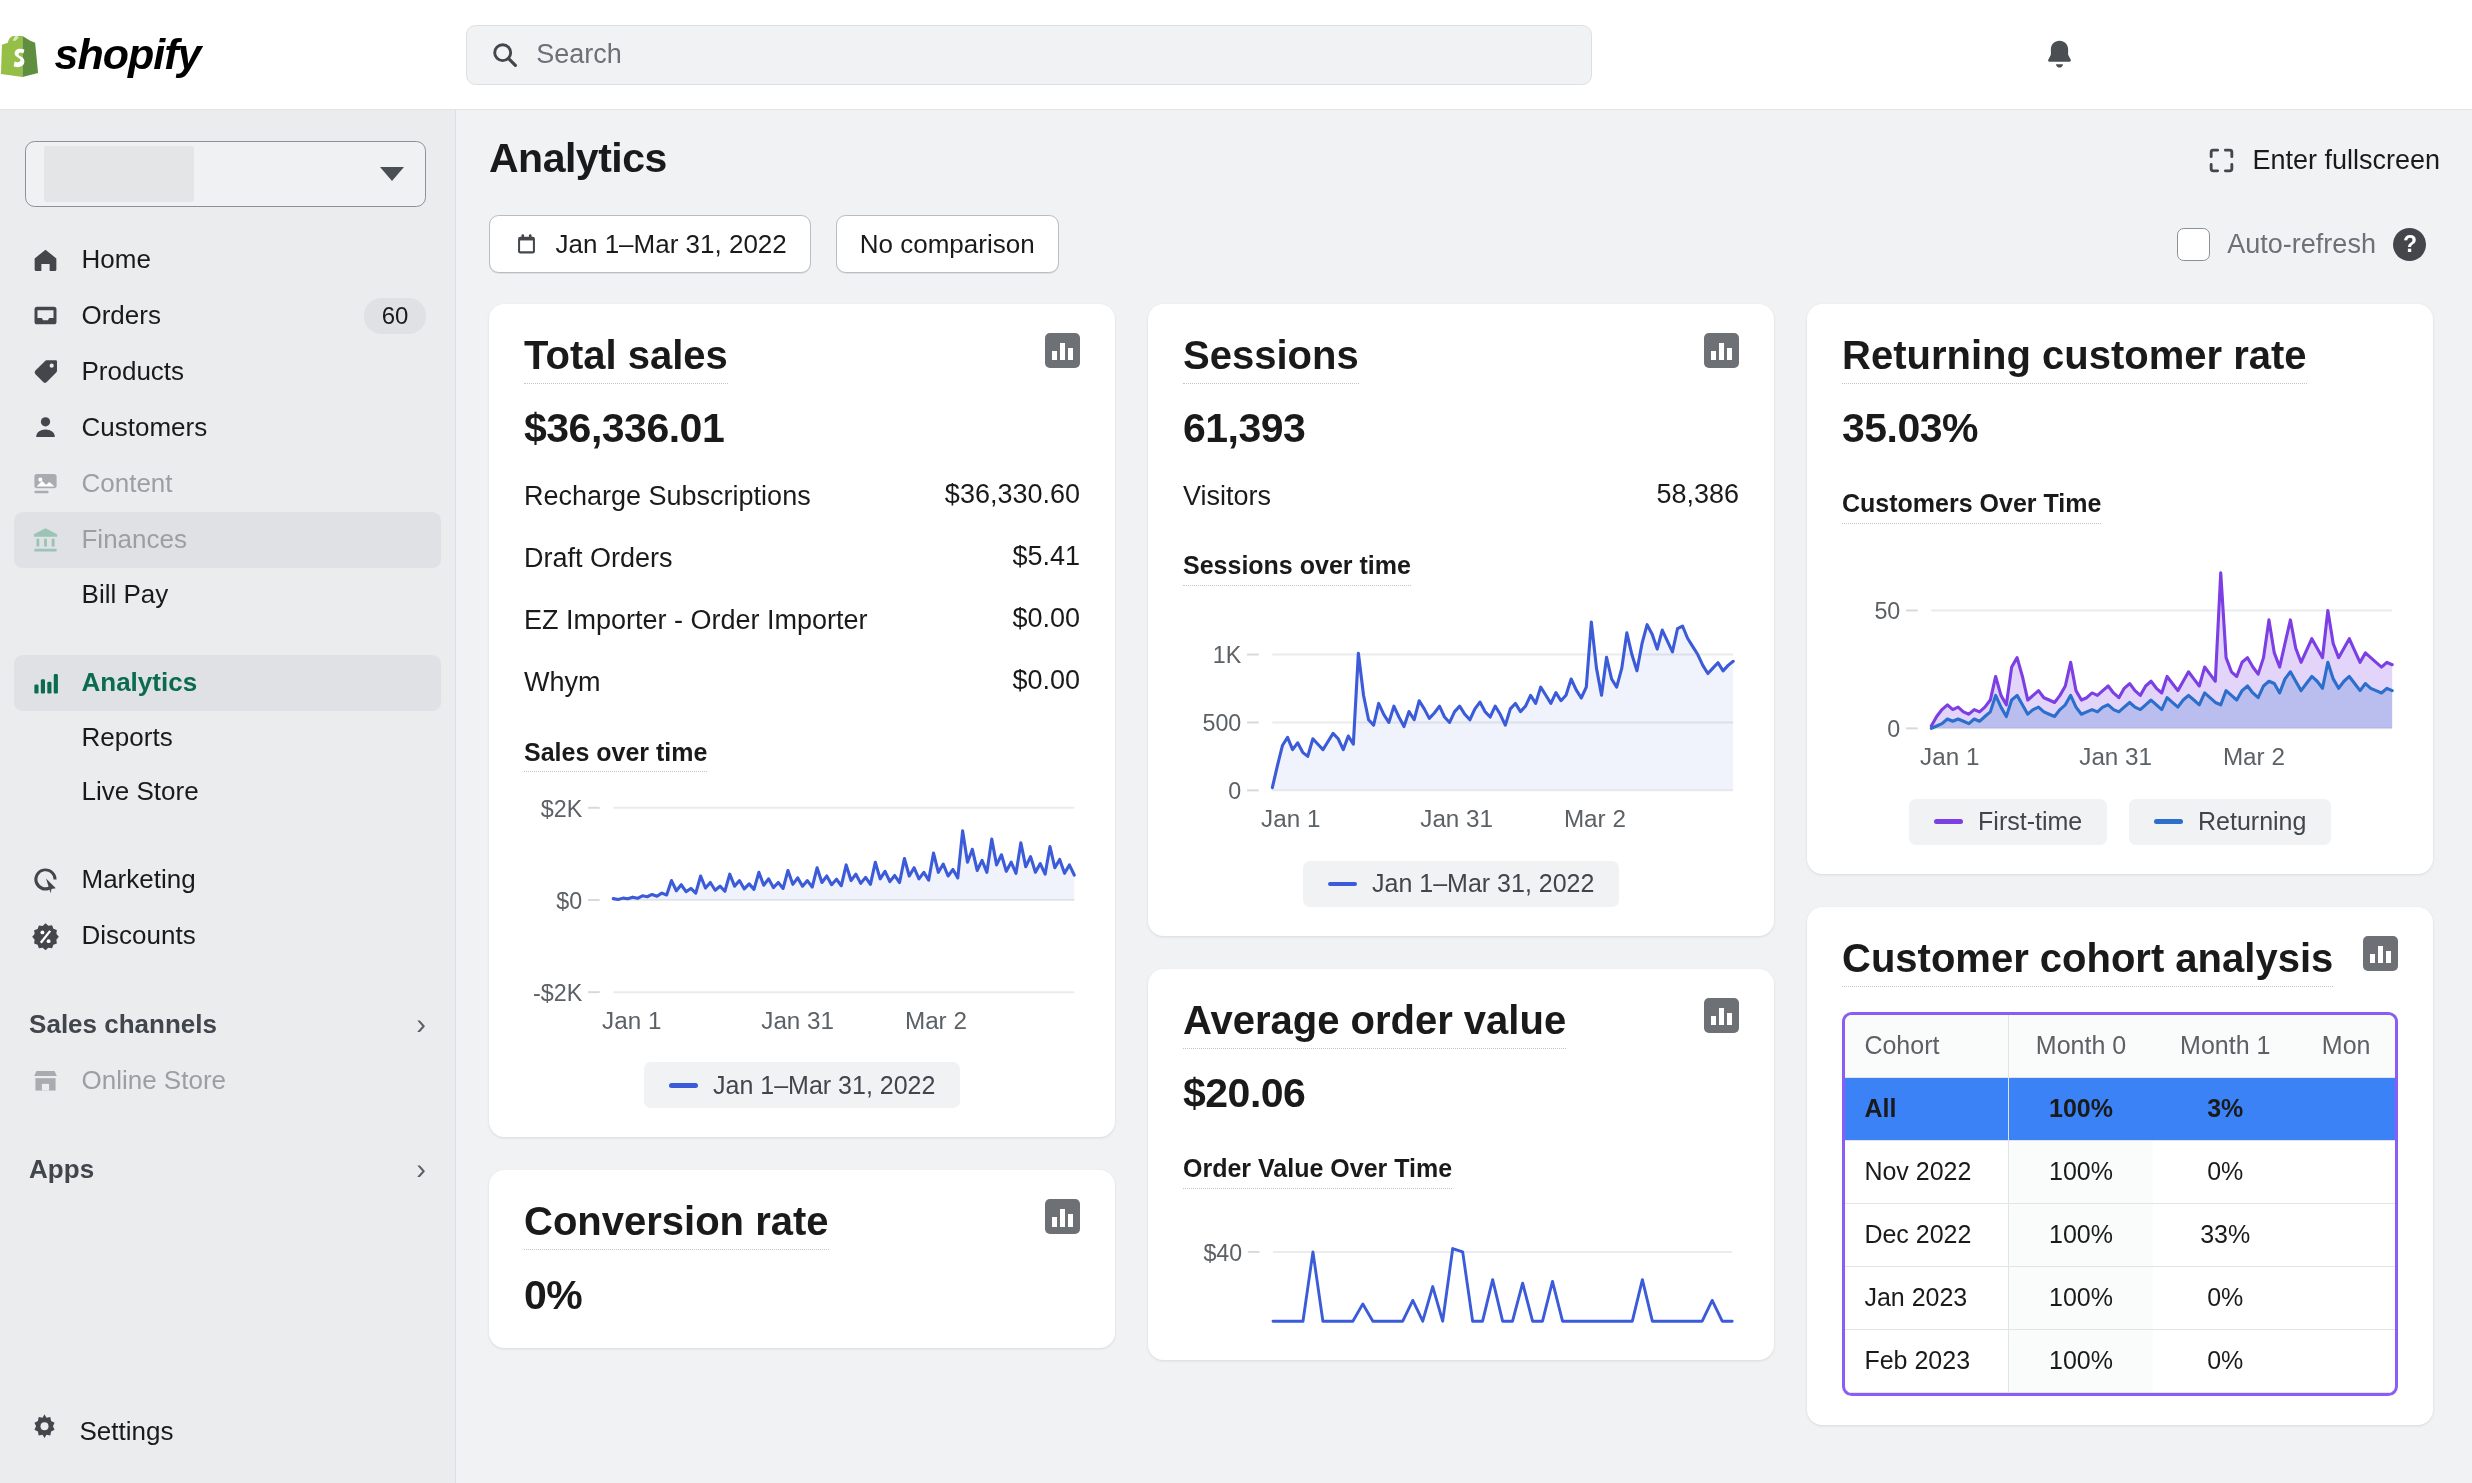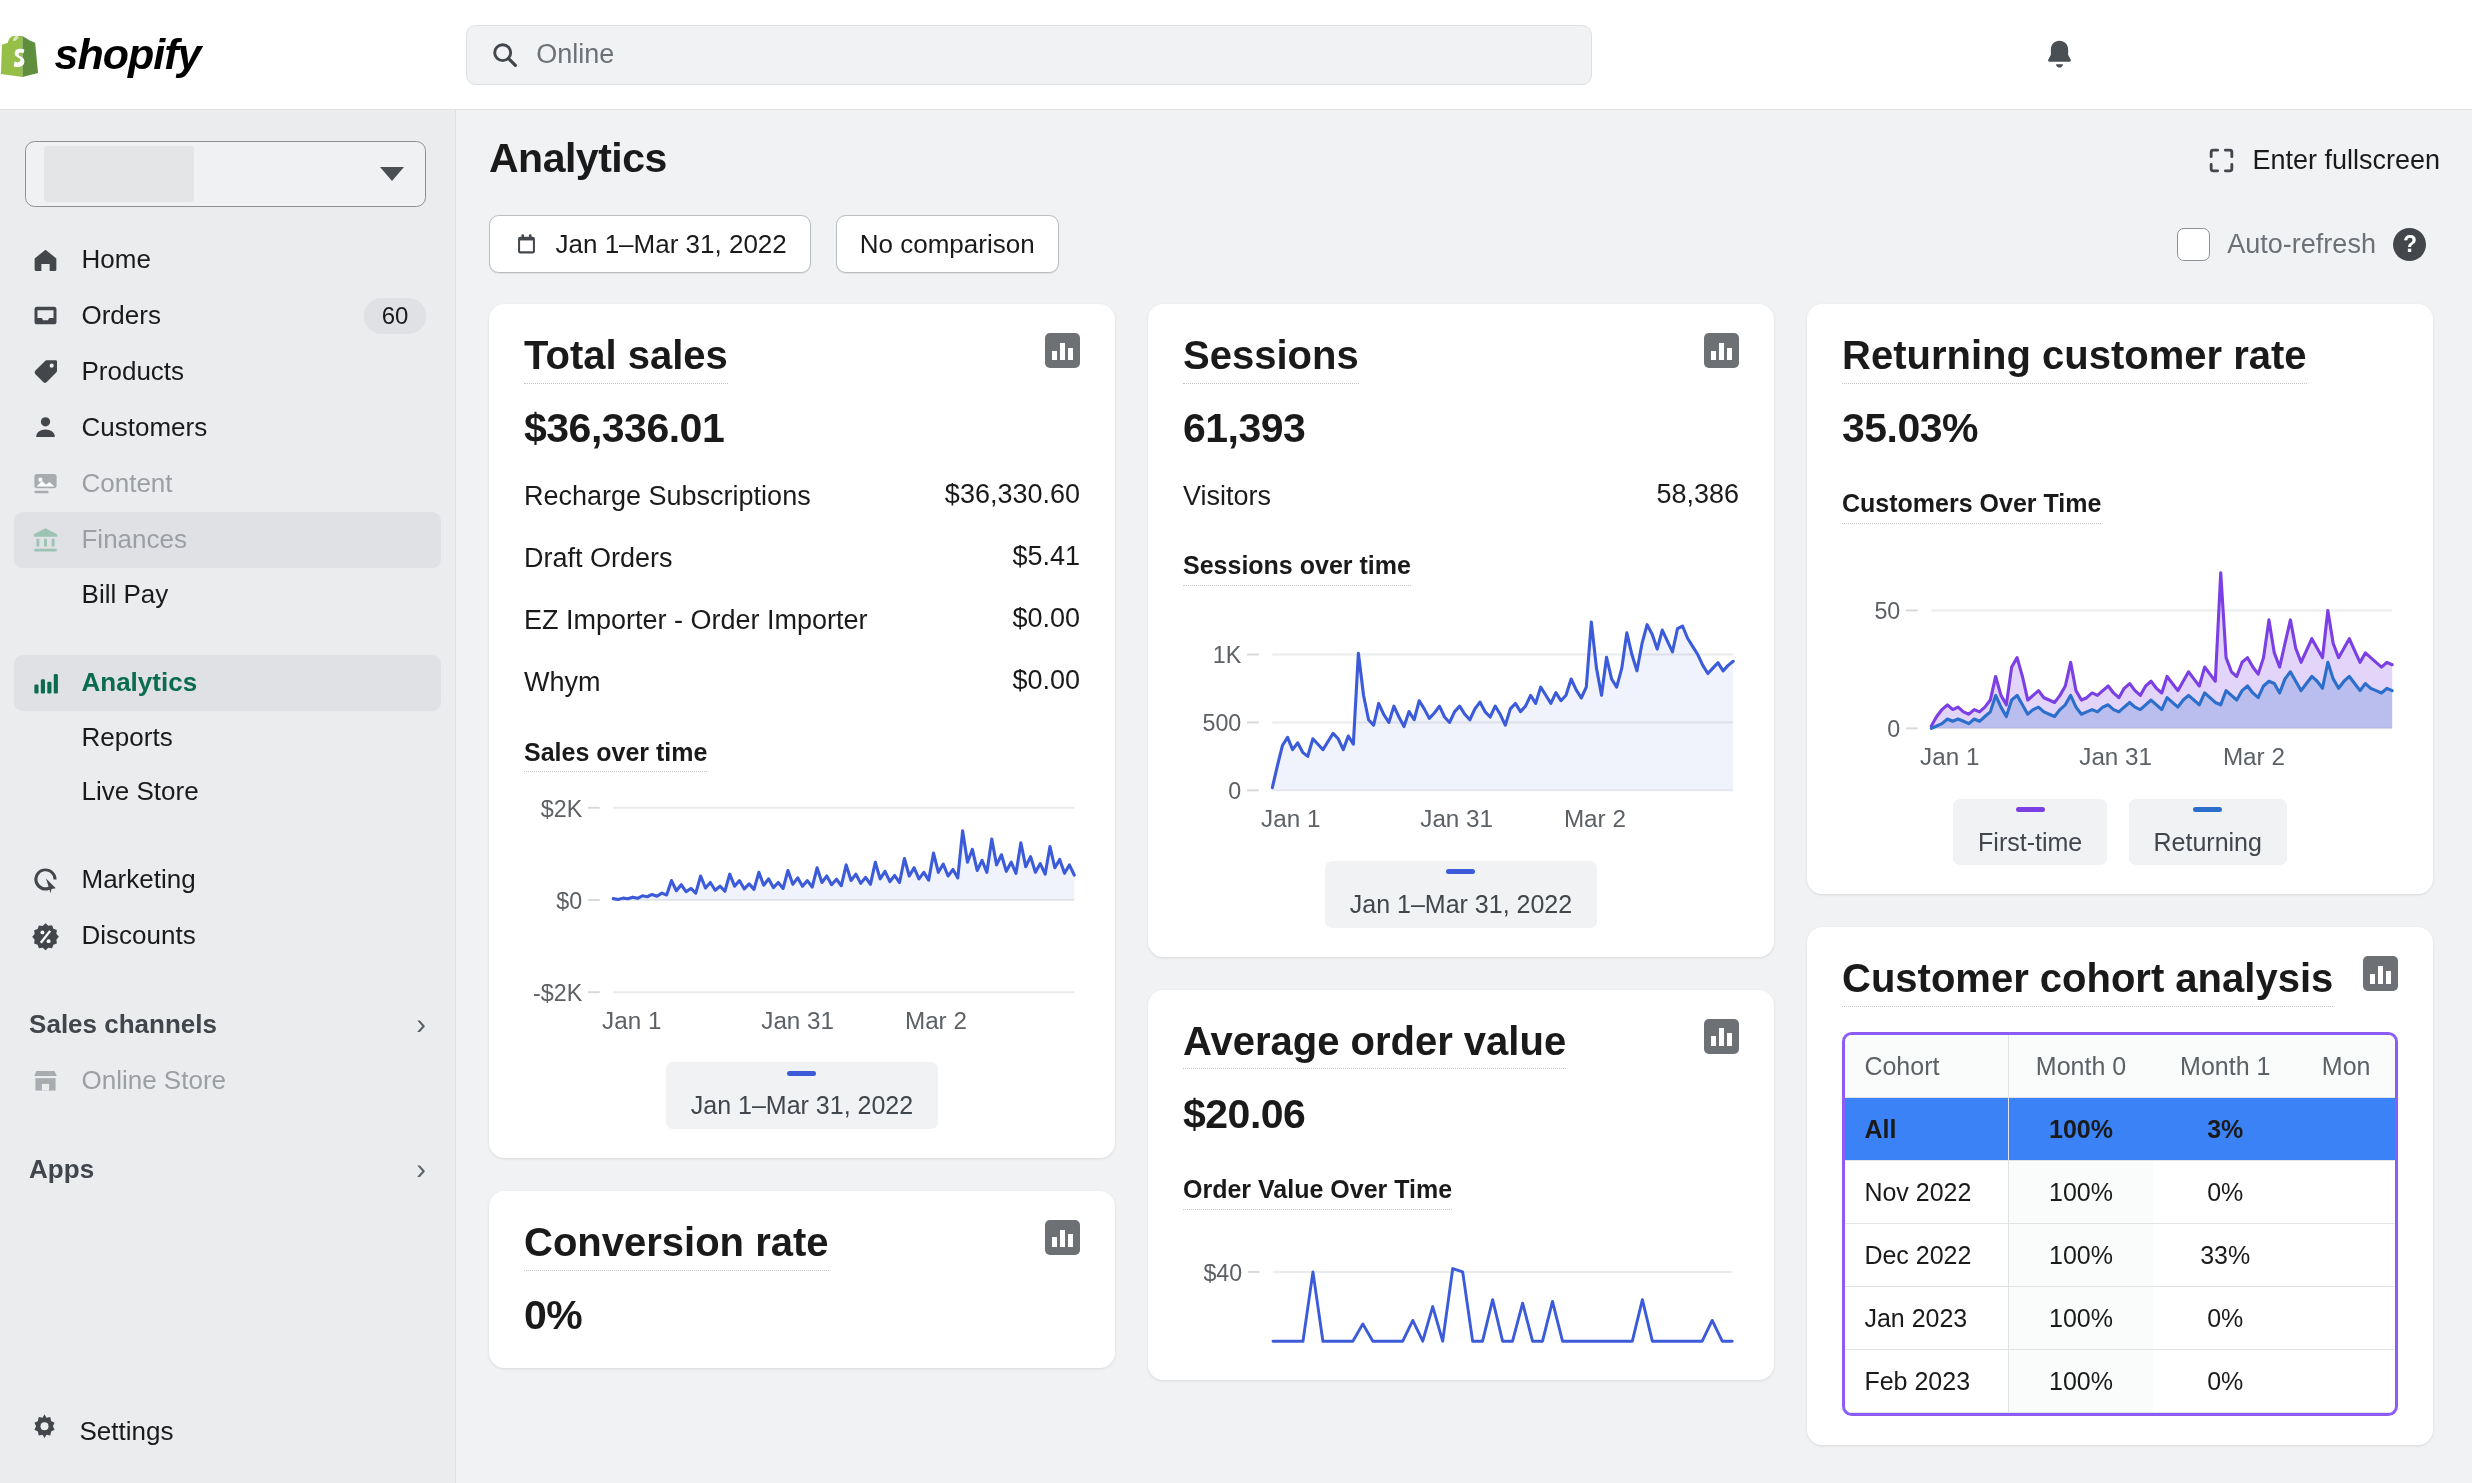--- a/index.html
+++ b/index.html
@@ -96,21 +96,21 @@
   .chart-ic i { display: block; width: 4.9px; background: #fff; }
   .big-val { font-size: 41px; font-weight: 700; margin-top: 21.3px; letter-spacing: -0.5px; }
   .kv { display: flex; justify-content: space-between; align-items: flex-start; font-size: 27px; margin-top: 27px; gap: 26px; }
   .kv .k { flex: 1; line-height: 1.3; }
   .kv .v { white-space: nowrap; }
   .sub-title { font-size: 25px; font-weight: 700; margin-top: 37px; border-bottom: 1.9px dotted #c3c6c9;
                padding-bottom: 4.9px; display: inline-block; }
   .chart-box { margin-top: 21.3px; position: relative; }
   .legend-row { display: flex; justify-content: center; gap: 21.3px; margin-top: 21.3px; }
   .legend-pill { background: #f1f2f4; border-radius: 6.8px; padding: 8.7px 25px;
-                 display: flex; align-items: center; gap: 15.5px; font-size: 25px; color: #41464c; flex-direction: column; }
+                 display: flex; align-items: center; gap: 15.5px; font-size: 25px; color: #41464c; }
   .legend-pill .ln { width: 29px; height: 4.9px; border-radius: 2.9px; }
 
   
   .tbl-wrap { margin-top: 25px; border: 3px solid #8b5cf6; border-radius: 9.7px; overflow: hidden; }
   table { border-collapse: collapse; width: 100%; font-size: 25px; }
   th, td { padding: 16.5px 19.4px; text-align: center; border-bottom: 1px solid #e1e3e5; white-space: nowrap; }
   th { color: #5c6166; font-weight: 400; background: #fafbfb; }
   th:first-child, td:first-child { text-align: left; border-right: 1px solid #e1e3e5; }
   tr.total td { font-weight: 700; background: #3b82f6; }
   td.shade { background: #fafbfb; }
@@ -128,21 +128,21 @@
         <path d="M13 9c1-3 2-5 4-5 1 0 2 1 2 2 0 0-2 1-3 3z" fill="#fff" opacity="0.65"></path>
         <path d="M21 17c-4 0-6 2-6 5 0 4 6 4 6 7 0 1-1 2-3 2-2 0-3-1-3-1l-1 5s2 1 4 1c5 0 7-3 7-6 0-5-6-5-6-7 0-1 1-2 2-2 2 0 3 1 3 1l1-4s-1-1-4-1z" fill="#fff"></path>
       </svg>
       <span class="logo-text">shopify</span>
     </div>
     <div class="search-box">
       <svg width="29" height="29" viewBox="0 0 24 24">
         <circle cx="10.5" cy="10.5" r="6.6" fill="none" stroke="#43474c" stroke-width="2.4"></circle>
         <line x1="15.4" y1="15.4" x2="21" y2="21" stroke="#43474c" stroke-width="2.6" stroke-linecap="round"></line>
       </svg>
-      <span class="ph">Online</span>
+      <span class="ph">Search</span>
     </div>
     <div class="bell">
       <svg width="37" height="37" viewBox="0 0 24 24">
         <path d="M12 3c-3.3 0-5.6 2.5-5.6 5.7v3.5L4.7 15.4c-.3.6.1 1.3.8 1.3h13c.7 0 1.1-.7.8-1.3l-1.7-3.2V8.7C17.6 5.5 15.3 3 12 3z" fill="#4a4f54"></path>
         <path d="M9.7 18.3c.2 1.3 1.2 2.2 2.3 2.2s2.1-.9 2.3-2.2z" fill="#4a4f54"></path>
       </svg>
     </div>
   </div>
 
   <div class="body">

